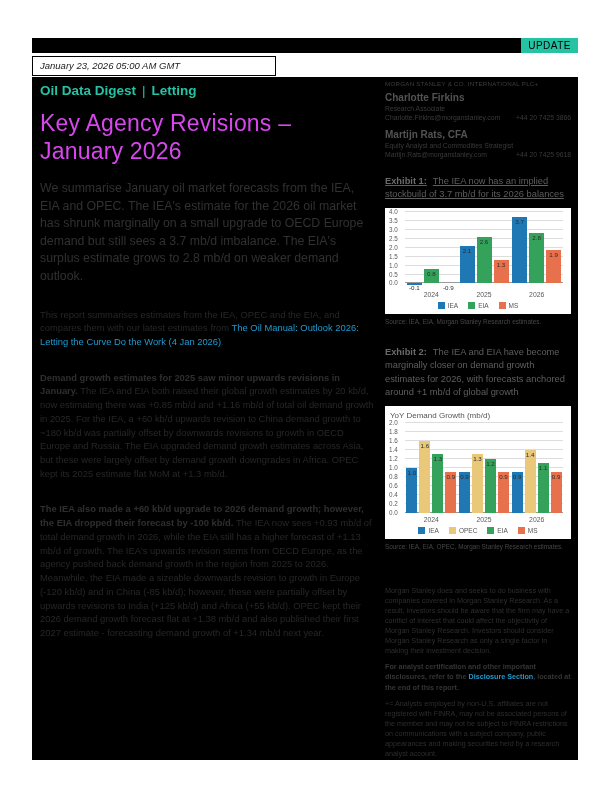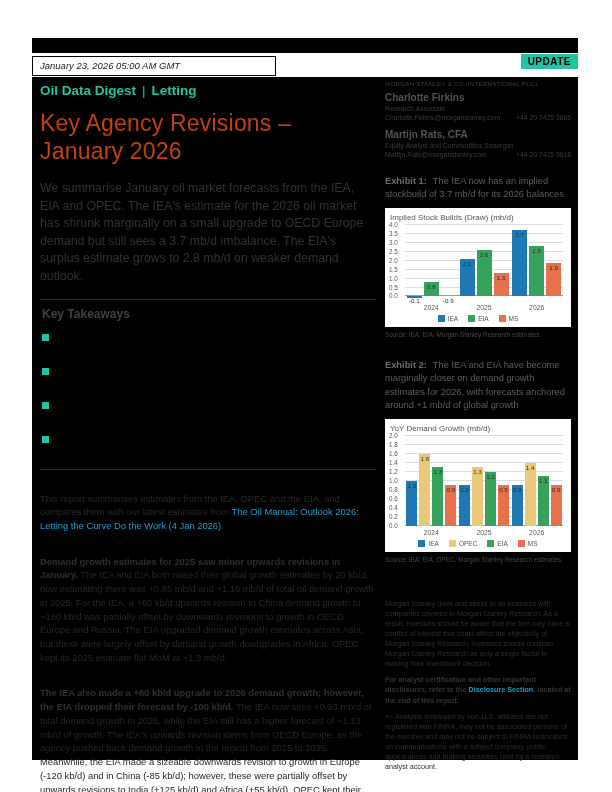--- a/index.html
+++ b/index.html
@@ -2,54 +2,54 @@
 <html><head>
 <meta charset="utf-8">
 <style>
   * { box-sizing: border-box; margin: 0; padding: 0; }
   html,body { background:#e8e8e8; }
   body { font-family: "Liberation Sans", sans-serif; }
   .page { position: relative; width: 612px; height: 792px; background: #ffffff; margin: 0 auto; overflow: hidden; }
 
   
   .topbar { position:absolute; left:32px; top:38px; width:546px; height:15px; background:#000; }
-  .badge { position:absolute; right:0; top:16px; height:15px; padding:2px 7px; font-size:10px; font-weight:bold; letter-spacing:.5px; color:#000; }
+  .badge { position:absolute; right:0; top:0; height:15px; padding:2px 7px; font-size:10px; font-weight:normal; letter-spacing:.5px; color:#000; }
 
   
   .datebox { position:absolute; left:32px; top:56px; width:244px; height:20px; background:#fff; border:1px solid #000; font-style:italic; font-size:9.5px; color:#1a1a1a; line-height:18px; padding-left:7px; }
 
   
   .main { position:absolute; left:32px; top:77px; width:546px; height:683px; background:#000; }
   .leftcol { position:absolute; left:8px; top:0; width:336px; }
   .rightcol { position:absolute; left:353px; top:0; width:186px; }
 
   .masthead { margin-top:6px; font-size:13.5px; font-weight:bold; }
   .masthead .pipe { font-weight:normal; padding:0 6px; }
-  .doc-title { margin-top:11px; font-size:23px; line-height:1.22; font-weight:normal; color:#c2410c; letter-spacing:.2px; }
+  .doc-title { margin-top:11px; font-size:23px; line-height:1.22; font-weight:normal; color:#d946ef; letter-spacing:.2px; }
   .abstract { margin-top:15px; font-size:12.3px; line-height:1.43; color:#313131; }
 
   .takeaways { margin-top:13px; border-top:1px solid #2d2d2d; border-bottom:1px solid #2d2d2d; padding:7px 0 6px 2px; }
   .takeaways h3 { font-size:12px; color:#414141; margin-bottom:6px; }
   .bullet-item { height:34px; }
   .bullet-sq { display:inline-block; width:7px; height:7px; }
 
   .bodytext p { margin-top:22px; font-size:9.4px; line-height:1.46; color:#272727; }
   .bodytext .blead { font-weight:bold; color:#2f2f2f; }
   .tlink { text-decoration:none; }
 
   
   .entity { margin-top:3px; font-size:6.2px; letter-spacing:.25px; color:#3e3e3e; }
   .an-name { margin-top:5px; font-size:10px; font-weight:bold; color:#535353; }
   .an-role { margin-top:2px; font-size:6.8px; color:#3a3a3a; }
   .an-contact { margin-top:2px; display:flex; justify-content:space-between; font-size:6.8px; color:#3a3a3a; }
   .an2 { margin-top:8px; }
 
   .exh-caption { font-size:9.3px; line-height:1.45; color:#5e5e5e; }
   .exh-caption .exlab { font-weight:bold; color:#6b6b6b; padding-right:6px; }
-  .cap1 { margin-top:17px; }
+  .cap1 { margin-top:17px;text-decoration:underline; }
   .cap2 { margin-top:21px; }
 
   .chart-card { margin-top:6px; background:#fff; padding:4px 4px 3px 4px; }
   .chart-title { font-size:8px; color:#555; padding:1px 0 3px 1px; }
   .plot { position:relative; overflow:visible; }
   .chart-card[data-chart-index="0"] .plot { height:76px; }
   .chart-card[data-chart-index="1"] .plot { height:90px; }
   .grid { position:absolute; height:1px; background:#ddd; }
   .grid.zero { background:#9a9a9a; }
   .ylab { position:absolute; left:0; font-size:6.3px; color:#595959; }
@@ -81,29 +81,20 @@
 
     <div class="leftcol">
       <div class="masthead" style="color: rgb(38, 194, 164);">
         <span>Oil Data Digest</span><span class="pipe">|</span><span>Letting</span>
       </div>
 
       <h1 class="doc-title">Key Agency Revisions – January 2026</h1>
 
       <p class="abstract">We summarise January oil market forecasts from the IEA, EIA and OPEC. The IEA's estimate for the 2026 oil market has shrunk marginally on a small upgrade to OECD Europe demand but still sees a 3.7 mb/d imbalance. The EIA's surplus estimate grows to 2.8 mb/d on weaker demand outlook.</p>
 
-      <div class="takeaways">
-        <h3>Key Takeaways</h3>
-        <div id="bullets">
-            <div class="bullet-item"><span class="bullet-sq" style="background: rgb(38, 194, 164);"></span></div>
-            <div class="bullet-item"><span class="bullet-sq" style="background: rgb(38, 194, 164);"></span></div>
-            <div class="bullet-item"><span class="bullet-sq" style="background: rgb(38, 194, 164);"></span></div>
-            <div class="bullet-item"><span class="bullet-sq" style="background: rgb(38, 194, 164);"></span></div>
-          </div>
-      </div>
 
       <div class="bodytext">
         <p>
           <span>This report summarises estimates from the IEA, OPEC and the EIA, and compares them with our latest estimates from </span><a href="#" class="tlink" style="color: rgb(31, 155, 206);">The Oil Manual: Outlook 2026: Letting the Curve Do the Work (4 Jan 2026)</a><span>.</span>
         </p>
         <p>
           <span class="blead">Demand growth estimates for 2025 saw minor upwards revisions in January.</span><span> The IEA and EIA both raised their global growth estimates by 20 kb/d, now estimating there was +0.85 mb/d and +1.16 mb/d of total oil demand growth in 2025. For the IEA, a +60 kb/d upwards revision to China demand growth to ~180 kb/d was partially offset by downwards revisions to growth in OECD Europe and Russia. The EIA upgraded demand growth estimates across Asia, but these were largely offset by demand growth downgrades in Africa. OPEC kept its 2025 estimate flat MoM at +1.3 mb/d.</span>
         </p>
         <p>
           <span class="blead">The IEA also made a +60 kb/d upgrade to 2026 demand growth; however, the EIA dropped their forecast by -100 kb/d.</span><span> The IEA now sees +0.93 mb/d of total demand growth in 2026, while the EIA still has a higher forecast of +1.13 mb/d of growth. The IEA's upwards revision stems from OECD Europe, as the agency pushed back demand growth in the region from 2025 to 2026. Meanwhile, the EIA made a sizeable downwards revision to growth in Europe (-120 kb/d) and in China (-85 kb/d); however, these were partially offset by upwards revisions to India (+125 kb/d) and Africa (+55 kb/d). OPEC kept their 2026 demand growth forecast flat at +1.38 mb/d and also published their first 2027 estimate - forecasting demand growth of +1.34 mb/d next year.</span>
@@ -128,21 +119,20 @@
         <div class="an-contact">
           <span>Martijn.Rats@morganstanley.com</span>
           <span>+44 20 7425 9618</span>
         </div>
       </div>
 
       <div class="exh-caption cap1">
         <span class="exlab">Exhibit 1:</span><span>The IEA now has an implied stockbuild of 3.7 mb/d for its 2026 balances</span>
       </div>
       <div class="chart-card" data-chart-index="0">
-        <div class="chart-title">Implied Stock Builds (Draw) (mb/d)</div>
         <div class="plot">
             <div class="grid zero" style="left: 16px; width: 158px; bottom: 4.47059px;"></div>
             <span class="ylab" style="bottom: 1.47059px;">0.0</span>
             <div class="grid" style="left: 16px; width: 158px; bottom: 13.4118px;"></div>
             <span class="ylab" style="bottom: 10.4118px;">0.5</span>
             <div class="grid" style="left: 16px; width: 158px; bottom: 22.3529px;"></div>
             <span class="ylab" style="bottom: 19.3529px;">1.0</span>
             <div class="grid" style="left: 16px; width: 158px; bottom: 31.2941px;"></div>
             <span class="ylab" style="bottom: 28.2941px;">1.5</span>
             <div class="grid" style="left: 16px; width: 158px; bottom: 40.2353px;"></div>

